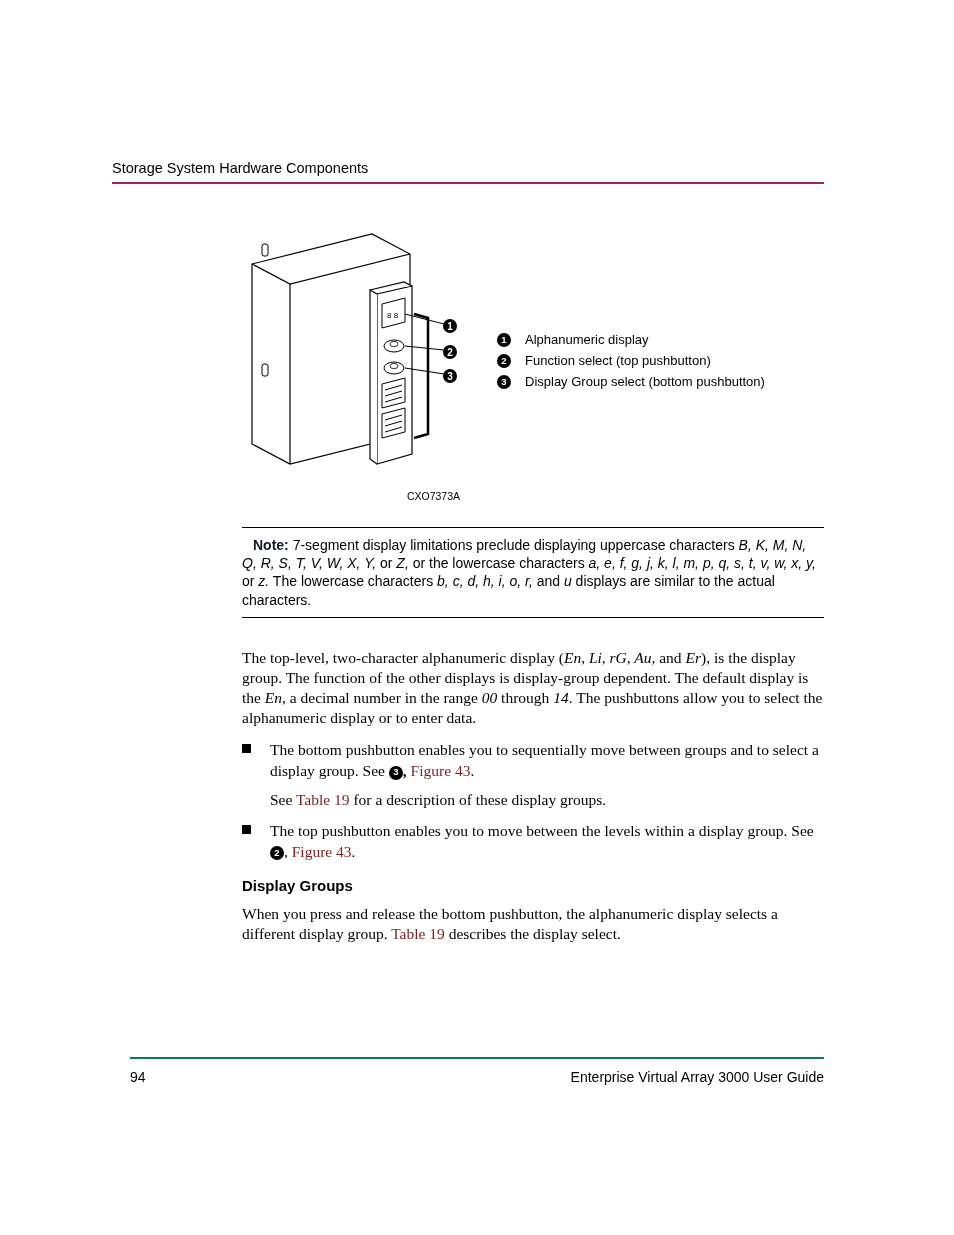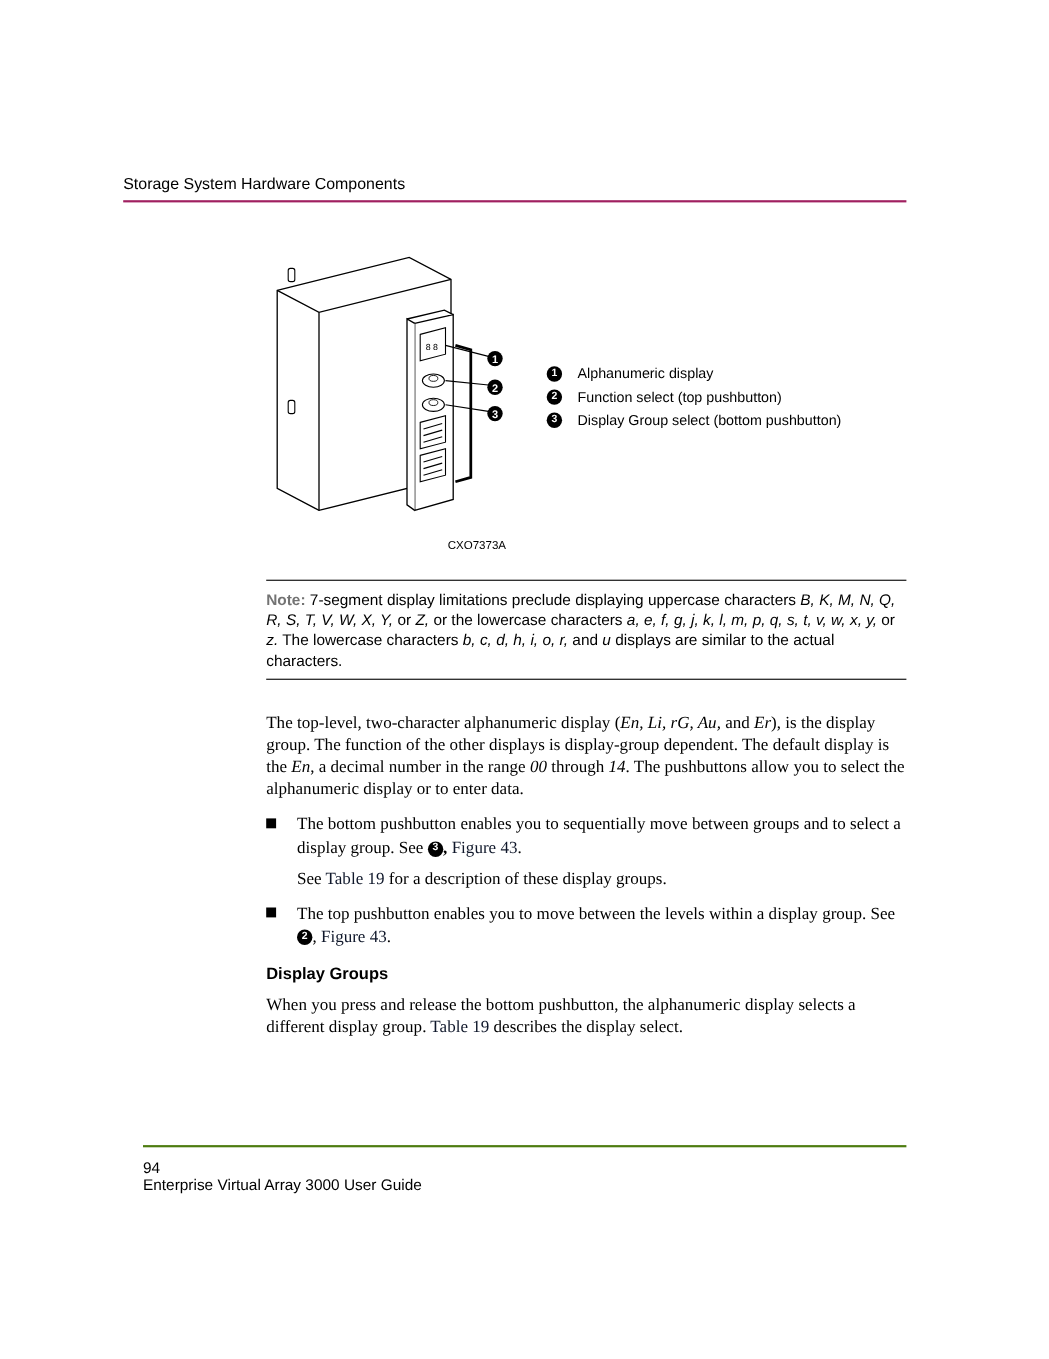--- a/index.html
+++ b/index.html
@@ -83,22 +83,23 @@
     border-top: 1px solid #000;
     border-bottom: 1px solid #000;
     padding: 8px 0;
     font-family: Arial, Helvetica, sans-serif;
     font-size: 14px;
     line-height: 1.3;
     margin-left: 130px;
     margin-bottom: 30px;
   }
   .note-label {
-    color: #737373;
-    font-weight: bold;
+    color: #0f172a;
+    font-weight: bold;
+    margin-left: 11px;
   }
   .italic { font-style: italic; }
   .subheading {
     font-family: Arial, Helvetica, sans-serif;
     font-weight: bold;
     font-size: 15px;
     margin: 0 0 10px 0;
     padding-left: 130px;
   }
   .body-text {
@@ -124,33 +125,32 @@
     position: absolute;
     left: 0;
     top: 4px;
     width: 9px;
     height: 9px;
     background: #000;
   }
   .list li .sub {
     margin-top: 8px;
   }
-  .link { color: #0f172a; }
+  .link { color: #7f1d1d; }
   .footer {
     position: absolute;
     bottom: 150px;
     left: 130px;
     right: 130px;
-    border-top: 2px solid #4d7c0f;
+    border-top: 2px solid #0f766e;
     padding-top: 10px;
     display: flex;
     justify-content: space-between;
     font-family: Arial, Helvetica, sans-serif;
     font-size: 14px;
-    flex-direction: column;
   }
 </style>
 </head>
 <body>
 
 <div class="page">
   <div class="header-title">Storage System Hardware Components</div>
   <hr class="header-rule">
 
   <div class="figure-area">

